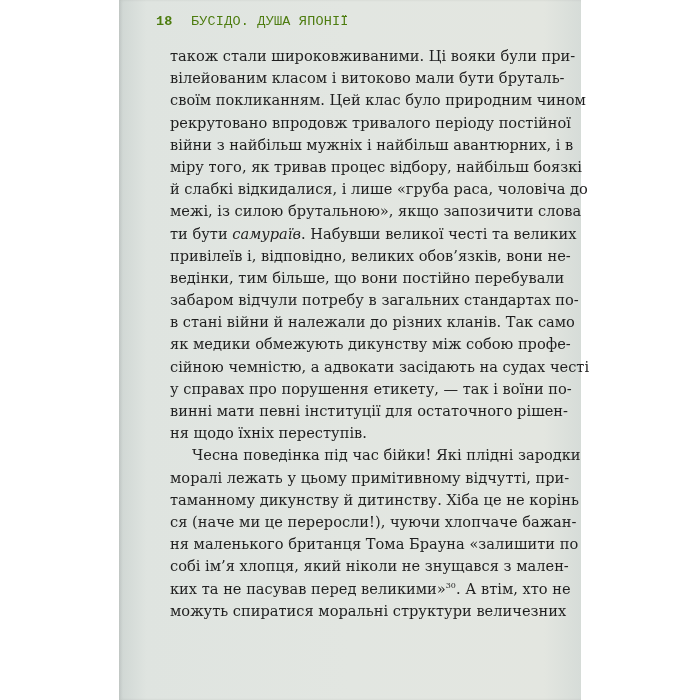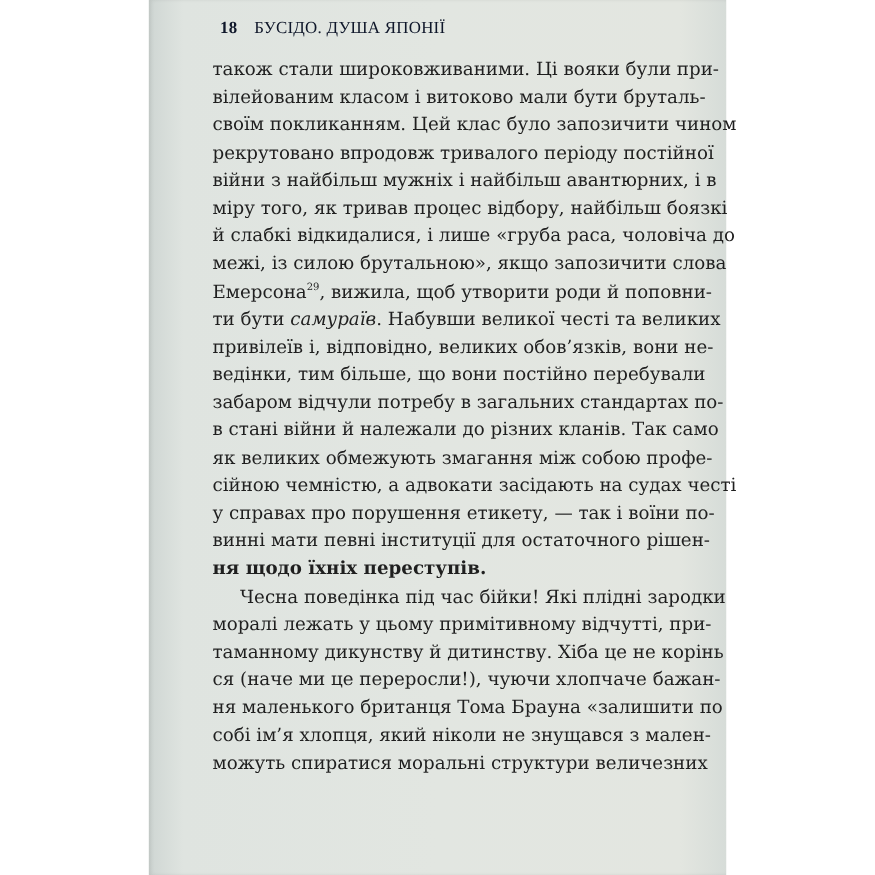--- a/index.html
+++ b/index.html
@@ -5,66 +5,66 @@
     html, body { margin: 0; padding: 0; }
     body {
       width: 700px; height: 700px; background: #ffffff; position: relative; overflow: hidden;
     }
     .page {
       position: absolute; left: 119px; top: 0; width: 462px; height: 700px;
       background: linear-gradient(90deg, #cfd6d3 0%, #dfe4e0 6%, #e2e6e1 50%, #e3e6e0 92%, #d6dcd8 100%);
       box-shadow: inset 2px 0 3px rgba(0,0,0,0.08);
     }
     .header {
-      position: absolute; left: 176px; top: 14px;
-      font-family: Liberation Serif, serif; font-size: 13.5px; color: #0f172a; letter-spacing: 0.2px;
+      position: absolute; left: 156px; top: 14px;
+      font-family: Liberation Mono, monospace; font-size: 13.5px; color: #4d7c0f; letter-spacing: 0.2px;
       white-space: nowrap;
     }
     .header .num { font-weight: bold; margin-right: 10px; }
     .body {
       position: absolute; left: 170px; top: 45px; width: 382px;
       font-family: "DejaVu Serif", serif; font-size: 14.6px; line-height: 22.2px; color: #1f1f1f;
     }
     .line { display: block; white-space: nowrap; text-align: justify; text-align-last: justify; height: 22.2px; }
-    .line.last { text-align-last: left; font-weight: bold; }
+    .line.last { text-align-last: left; }
     .line.indent { padding-left: 22px; }
     sup { font-size: 8px; line-height: 0; vertical-align: 6px; }
     i { font-style: italic; }
   </style>
 </head>
 <body>
 
 <div class="page"></div>
 
 <div class="header">
   <span class="num">18</span>
   <span>БУСІДО. ДУША ЯПОНІЇ</span>
 </div>
 
 <div class="body">
   <span class="line">також стали широковживаними. Ці вояки були при-</span>
   <span class="line">вілейованим класом і витоково мали бути бруталь-</span>
-  <span class="line">своїм покликанням. Цей клас було запозичити чином</span>
+  <span class="line">своїм покликанням. Цей клас було природним чином</span>
   <span class="line">рекрутовано впродовж тривалого періоду постійної</span>
   <span class="line">війни з найбільш мужніх і найбільш авантюрних, і в</span>
   <span class="line">міру того, як тривав процес відбору, найбільш боязкі</span>
   <span class="line">й слабкі відкидалися, і лише «груба раса, чоловіча до</span>
   <span class="line">межі, із силою брутальною», якщо запозичити слова</span>
-  <span class="line"><span>Емерсона</span><sup>29</sup><span>, вижила, щоб утворити роди й поповни-</span></span>
   <span class="line"><span>ти бути </span><i>самураїв</i><span>. Набувши великої честі та великих</span></span>
   <span class="line">привілеїв і, відповідно, великих обов’язків, вони не-</span>
   <span class="line">ведінки, тим більше, що вони постійно перебували</span>
   <span class="line">забаром відчули потребу в загальних стандартах по-</span>
   <span class="line">в стані війни й належали до різних кланів. Так само</span>
-  <span class="line">як великих обмежують змагання між собою профе-</span>
+  <span class="line">як медики обмежують дикунству між собою профе-</span>
   <span class="line">сійною чемністю, а адвокати засідають на судах честі</span>
   <span class="line">у справах про порушення етикету, — так і воїни по-</span>
   <span class="line">винні мати певні інституції для остаточного рішен-</span>
   <span class="line last">ня щодо їхніх переступів.</span>
   <span class="line indent">Чесна поведінка під час бійки! Які плідні зародки</span>
   <span class="line">моралі лежать у цьому примітивному відчутті, при-</span>
   <span class="line">таманному дикунству й дитинству. Хіба це не корінь</span>
   <span class="line">ся (наче ми це переросли!), чуючи хлопчаче бажан-</span>
   <span class="line">ня маленького британця Тома Брауна «залишити по</span>
   <span class="line">собі ім’я хлопця, який ніколи не знущався з мален-</span>
+  <span class="line"><span>ких та не пасував перед великими»</span><sup>30</sup><span>. А втім, хто не</span></span>
   <span class="line">можуть спиратися моральні структури величезних</span>
 
 </div>
 
 </body></html>

